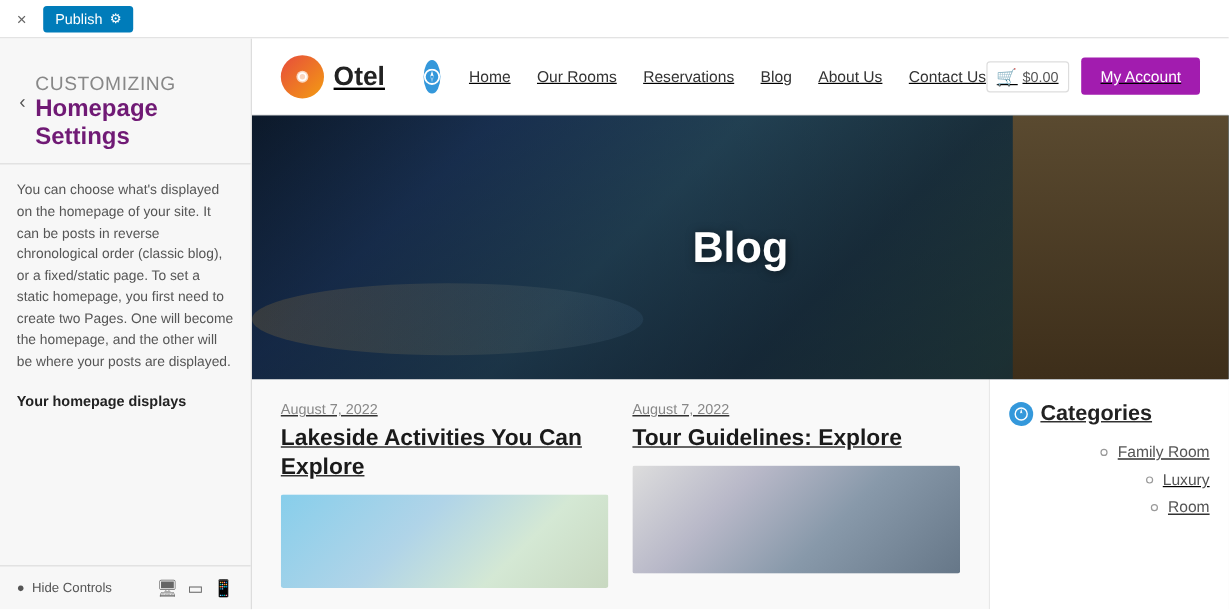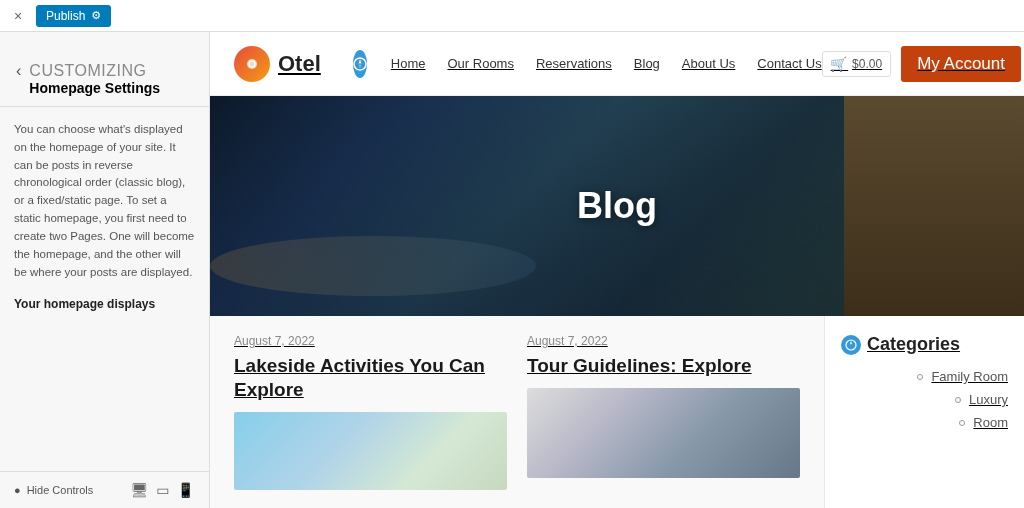--- a/index.html
+++ b/index.html
@@ -68,23 +68,23 @@
       flex-direction: column;
     }
     .customizing-label {
       font-size: 16px;
       color: #888;
       text-transform: uppercase;
       letter-spacing: 0.5px;
       margin-top: 16px;
     }
     .sidebar-title {
-      font-size: 14px;
+      font-size: 20px;
       font-weight: 600;
-      color: #000000;
+      color: #701a75;
     }
     .sidebar-body {
       padding: 14px 14px 10px;
       flex: 1;
     }
     .sidebar-description {
       font-size: 11.5px;
       color: #555;
       line-height: 1.55;
       margin-bottom: 16px;
@@ -222,26 +222,26 @@
       font-size: 12px;
       color: #555;
       border: 1px solid #ddd;
       padding: 4px 8px;
       border-radius: 3px;
       cursor: pointer;
       background: #fff;
     }
     .cart-icon { font-size: 14px; color: #555; }
     .my-account-btn {
-      background: #c2410c;
+      background: #a21caf;
       color: #fff;
       border: none;
       padding: 8px 16px;
       border-radius: 3px;
-      font-size: 17px;
+      font-size: 13px;
       cursor: pointer;
       white-space: nowrap;
     }
 
     
     .hero-section {
       position: relative;
       height: 220px;
       flex-shrink: 0;
       overflow: hidden;

